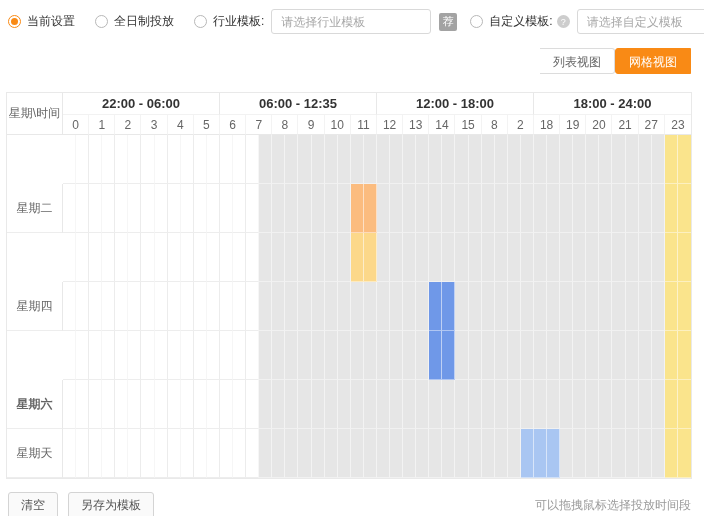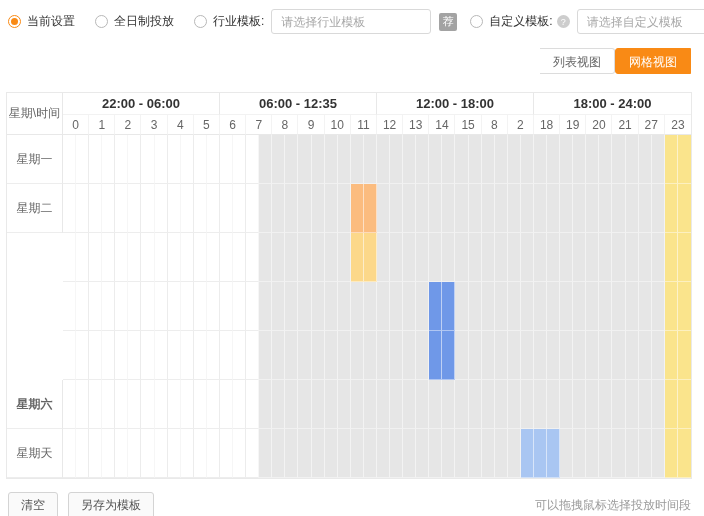--- a/index.html
+++ b/index.html
@@ -115,21 +115,20 @@
     <div class="hlabel" style="grid-area: 2 / 30 / auto / span 2;">14</div>
     <div class="hlabel" style="grid-area: 2 / 32 / auto / span 2;">15</div>
     <div class="hlabel" style="grid-area: 2 / 34 / auto / span 2;">8</div>
     <div class="hlabel" style="grid-area: 2 / 36 / auto / span 2;">2</div>
     <div class="hlabel" style="grid-area: 2 / 38 / auto / span 2;">18</div>
     <div class="hlabel" style="grid-area: 2 / 40 / auto / span 2;">19</div>
     <div class="hlabel" style="grid-area: 2 / 42 / auto / span 2;">20</div>
     <div class="hlabel" style="grid-area: 2 / 44 / auto / span 2;">21</div>
     <div class="hlabel" style="grid-area: 2 / 46 / auto / span 2;">27</div>
     <div class="hlabel lasth" style="grid-area: 2 / 48 / auto / span 2;">23</div>
-    <div class="daycell" style="grid-area: 3 / 1;">星期一</div>
     <div class="cell" style="grid-area: 3 / 2;"></div>
     <div class="cell hrb" style="grid-area: 3 / 3;"></div>
     <div class="cell" style="grid-area: 3 / 4;"></div>
     <div class="cell hrb" style="grid-area: 3 / 5;"></div>
     <div class="cell" style="grid-area: 3 / 6;"></div>
     <div class="cell hrb" style="grid-area: 3 / 7;"></div>
     <div class="cell" style="grid-area: 3 / 8;"></div>
     <div class="cell hrb" style="grid-area: 3 / 9;"></div>
     <div class="cell" style="grid-area: 3 / 10;"></div>
     <div class="cell hrb" style="grid-area: 3 / 11;"></div>
@@ -261,20 +260,21 @@
     <div class="cell filled s-gray" style="grid-area: 5 / 40;"></div>
     <div class="cell filled s-gray" style="grid-area: 5 / 41;"></div>
     <div class="cell filled s-gray" style="grid-area: 5 / 42;"></div>
     <div class="cell filled s-gray" style="grid-area: 5 / 43;"></div>
     <div class="cell filled s-gray" style="grid-area: 5 / 44;"></div>
     <div class="cell filled s-gray" style="grid-area: 5 / 45;"></div>
     <div class="cell filled s-gray" style="grid-area: 5 / 46;"></div>
     <div class="cell filled s-gray" style="grid-area: 5 / 47;"></div>
     <div class="cell filled s-yellow" style="grid-area: 5 / 48;"></div>
     <div class="cell filled s-yellow lastc" style="grid-area: 5 / 49;"></div>
+    <div class="daycell" style="grid-area: 6 / 1;">星期四</div>
     <div class="cell" style="grid-area: 6 / 2;"></div>
     <div class="cell hrb" style="grid-area: 6 / 3;"></div>
     <div class="cell" style="grid-area: 6 / 4;"></div>
     <div class="cell hrb" style="grid-area: 6 / 5;"></div>
     <div class="cell" style="grid-area: 6 / 6;"></div>
     <div class="cell hrb" style="grid-area: 6 / 7;"></div>
     <div class="cell" style="grid-area: 6 / 8;"></div>
     <div class="cell hrb" style="grid-area: 6 / 9;"></div>
     <div class="cell" style="grid-area: 6 / 10;"></div>
     <div class="cell hrb" style="grid-area: 6 / 11;"></div>

